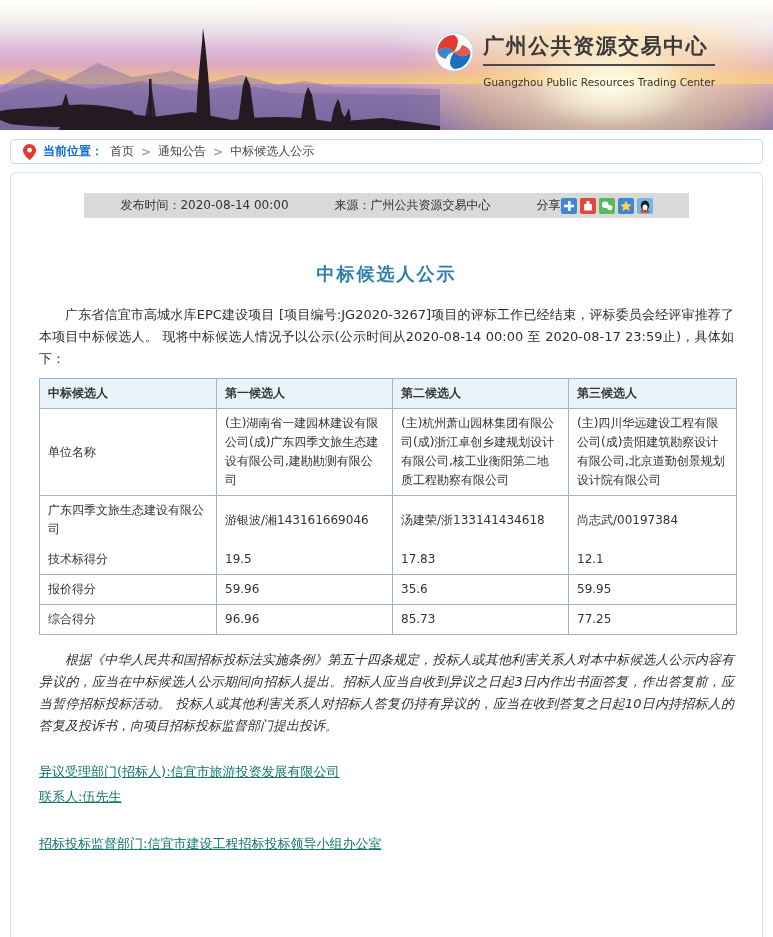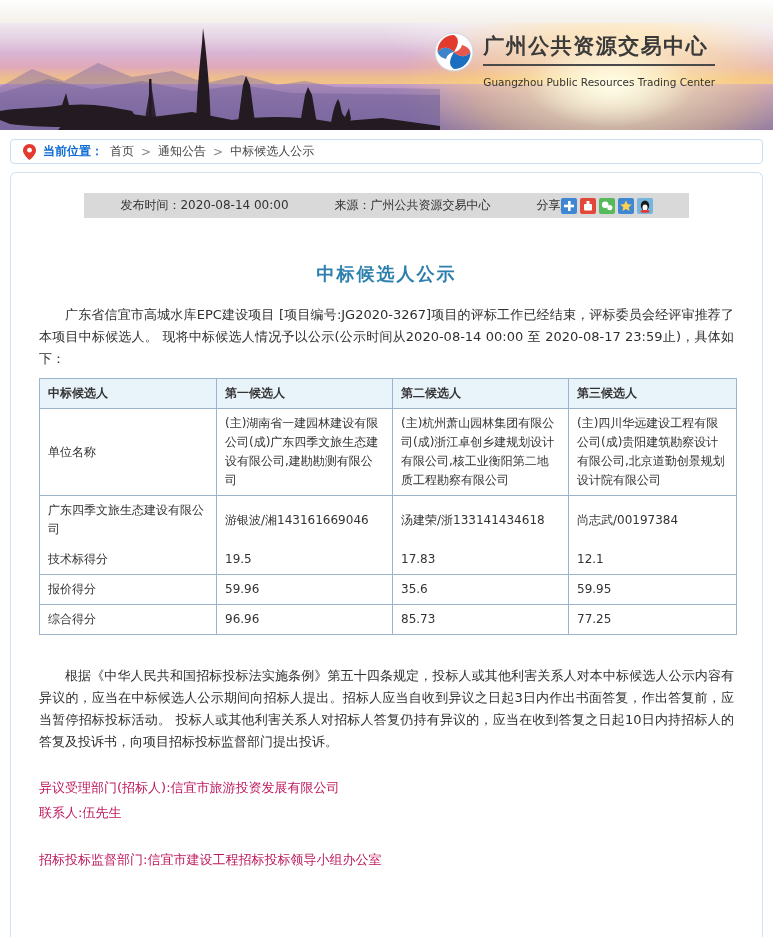--- a/index.html
+++ b/index.html
@@ -68,23 +68,23 @@
   table.cand th, table.cand td { border: 1px solid #9db5cc; text-align: left;
     vertical-align: middle; padding: 5px 8px; line-height: 19px; word-break: break-all; }
   table.cand thead th { background: #e9f3fa; font-weight: bold; height: 28px; }
   table.cand th:nth-child(1) { width: 177px; }
   table.cand th:nth-child(2) { width: 176px; }
   table.cand th:nth-child(3) { width: 176px; margin-left: 44px; }
   table.cand th:nth-child(4) { width: 168px; }
   tr.no-bottom td { border-bottom-color: transparent; }
   tr.no-top td { border-top-color: transparent; }
 
-  .legal { margin-top: 30px; }
-
-  .contact { margin: 22px 28px 0 28px; font-size: 13px; line-height: 25px; color: #be185d; }
+  .legal { margin-top: 14px; font-style: italic; }
+
+  .contact { margin: 22px 28px 0 28px; font-size: 13px; line-height: 25px; color: #0f766e; text-decoration: underline; }
 </style>
 </head>
 <body>
 
 <div class="top-strip"></div>
 
 <div class="banner">
   <svg class="sil" width="440" height="107" viewBox="0 0 440 107">
     <path d="M0,64 L32,46 L64,58 L98,40 L132,54 L172,48 L206,60 L242,52 L278,62 L305,58 L335,64 L440,66 L440,107 L0,107 Z" fill="#8a74a4" opacity="0.5"></path>
     <path d="M0,70 L48,56 L92,66 L142,58 L192,68 L242,62 L292,70 L440,72 L440,107 L0,107 Z" fill="#6f5f96" opacity="0.45"></path>

